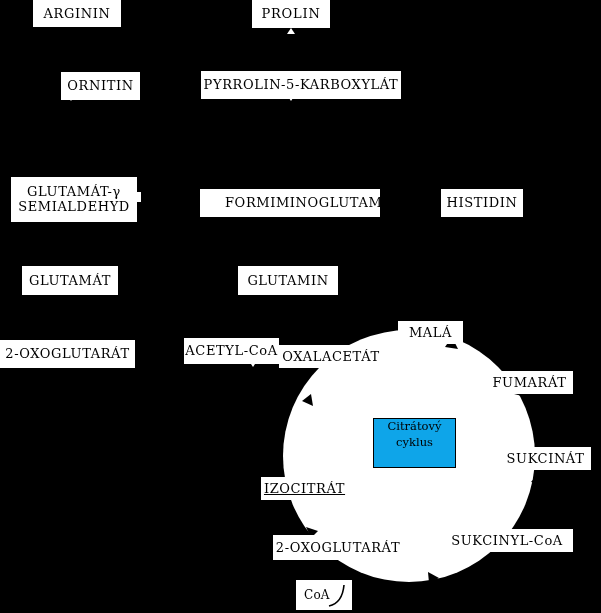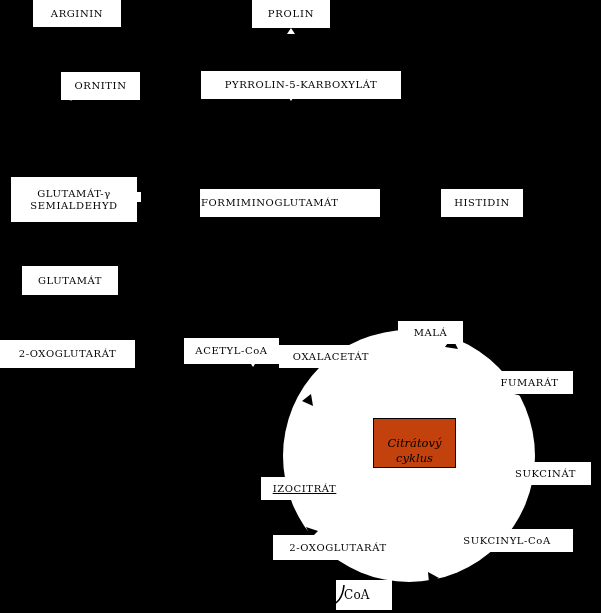--- a/index.html
+++ b/index.html
@@ -9,21 +9,21 @@
     background:#000000;
     overflow:hidden;
     font-family:"DejaVu Serif","Liberation Serif",serif;
   }
   
   .lbl{
     position:absolute;
     background:#ffffff;
     color:#000000;
     font-family:"DejaVu Serif","Liberation Serif",serif;
-    font-size:10px;
+    font-size:13px;
     letter-spacing:0.6px;
     display:flex;
     align-items:center;
     justify-content:center;
     text-align:center;
     line-height:1.18;
     white-space:nowrap;
     box-sizing:border-box;
     z-index:6;
   }
@@ -38,31 +38,30 @@
     width:252px;height:252px;
     background:#ffffff;
     border-radius:50%;
     z-index:2;
   }
   
   #cycle-center{
     position:absolute;
     left:373px;top:418px;
     width:83px;height:50px;
-    background:#c2410c;
+    background:#0ea5e9;
     border:1.6px solid #000000;
     color:#000;
     font-size:11.5px;
     line-height:1.35;
-    display:flex;align-items:flex-end;justify-content:center;
+    display:flex;align-items:flex-start;justify-content:center;
     text-align:center;
     z-index:7;
     box-sizing:border-box;
     font-family:"DejaVu Serif","Liberation Serif",serif;
-    font-style:italic;
   }
 
   
   svg.ov{position:absolute;left:0;top:0;width:601px;height:613px;overflow:visible;}
   #arrows-black{z-index:5;}
   #arrows-white{z-index:4;}
 
   
   #coa-arc{position:absolute;left:296px;top:580px;width:56px;height:30px;z-index:9;}
 </style>
@@ -126,32 +125,35 @@
 
   <div class="lbl" style="left:201px;top:71px;width:200px;height:28px;">
     <span>PYRROLIN-5-KARBOXYLÁT</span>
   </div>
 
   <div class="lbl two" style="left:11px;top:177px;width:126px;height:45px;flex-direction:column;">
     <span>GLUTAMÁT-γ</span>
     <span>SEMIALDEHYD</span>
   </div>
 
-  <div class="lbl" style="left:200px;top:189px;width:180px;height:28px;justify-content:flex-start;padding-left:1px;text-align:right;">
+  <div class="lbl" style="left:200px;top:189px;width:180px;height:28px;justify-content:flex-start;padding-left:25px;text-align:right;">
     <span>FORMIMINOGLUTAMÁT</span>
   </div>
 
   <div class="lbl" style="left:441px;top:189px;width:82px;height:28px;">
     <span>HISTIDIN</span>
   </div>
 
   <div class="lbl" style="left:22px;top:266px;width:96px;height:29px;">
     <span>GLUTAMÁT</span>
   </div>
 
+  <div class="lbl" style="left:238px;top:266px;width:100px;height:29px;">
+    <span>GLUTAMIN</span>
+  </div>
 
   <div class="lbl" style="left:0px;top:340px;width:135px;height:28px;">
     <span>2-OXOGLUTARÁT</span>
   </div>
 
   <div class="lbl" style="left:184px;top:338px;width:95px;height:26px;">
     <span>ACETYL-CoA</span>
   </div>
 
   <div class="lbl" style="left:279px;top:345px;width:104px;height:23px;">
@@ -159,38 +161,38 @@
   </div>
 
   <div class="lbl" style="left:398px;top:321px;width:65px;height:23px;">
     <span>MALÁ</span>
   </div>
 
   <div class="lbl" style="left:486px;top:371px;width:87px;height:23px;">
     <span>FUMARÁT</span>
   </div>
 
-  <div class="lbl" style="left:500px;top:462px;width:91px;height:23px;text-align:right;">
+  <div class="lbl" style="left:500px;top:447px;width:91px;height:23px;text-align:right;">
     <span>SUKCINÁT</span>
   </div>
 
   <div class="lbl" style="left:441px;top:529px;width:132px;height:23px;">
     <span>SUKCINYL-CoA</span>
   </div>
 
   <div class="lbl" style="left:273px;top:535px;width:130px;height:25px;">
     <span>2-OXOGLUTARÁT</span>
   </div>
 
   <div class="lbl" style="left:261px;top:477px;width:87px;height:23px;text-decoration:underline;">
     <span>IZOCITRÁT</span>
   </div>
 
 
-  <div class="lbl mixed" style="left:296px;top:580px;width:56px;height:30px;justify-content:flex-start;padding-left:8px;margin-left:40px;">
+  <div class="lbl mixed" style="left:296px;top:580px;width:56px;height:30px;justify-content:flex-start;padding-left:8px;">
     <span>CoA</span>
   </div>
   <svg id="coa-arc" viewBox="0 0 56 30">
     <path d="M33 26 C 42 24, 47 16, 48 5" stroke="#000000" stroke-width="1.6" fill="none"></path>
   </svg>
 
   <div id="cycle-center">
     <div>
       <div>Citrátový</div>
       <div>cyklus</div>

